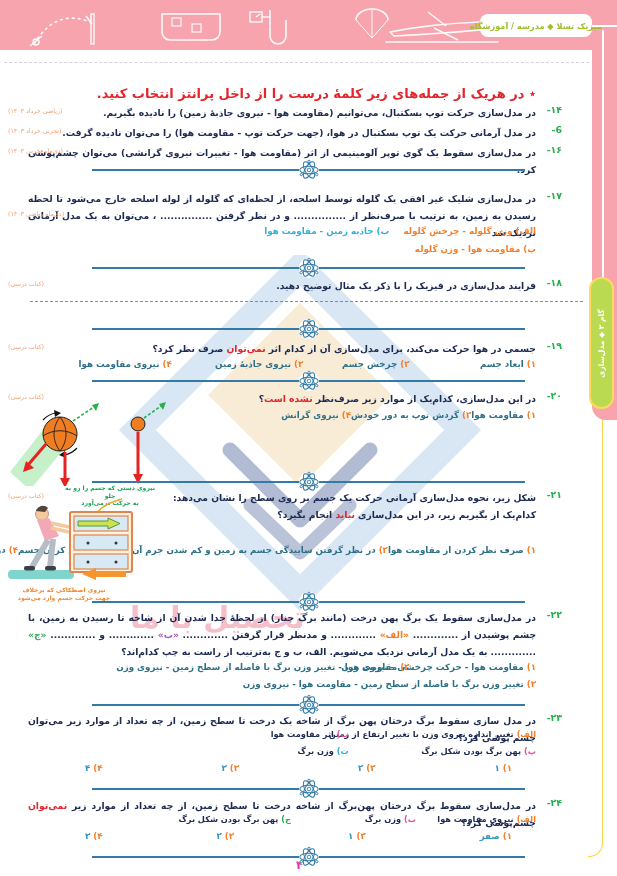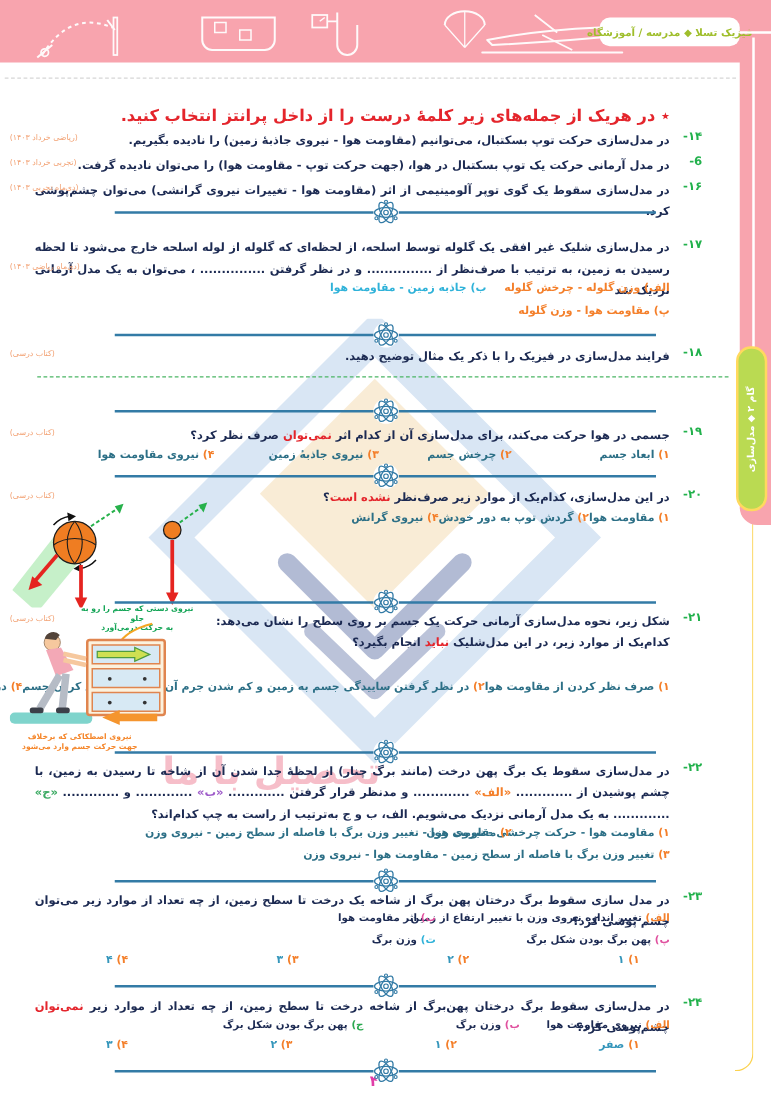--- a/index.html
+++ b/index.html
@@ -212,21 +212,21 @@
       <polygon points="156,8 149,10 153,16" fill="#27b14b"></polygon>
       <line x1="128" y1="38" x2="128" y2="82" stroke="#e52420" stroke-width="3"></line>
       <polygon points="128,90 123,80 133,80" fill="#e52420"></polygon>
     </svg>
   </div>
 
   <div class="q" style="top:489px">
     <span class="qn">۲۱-</span>
     <div class="qb">
       <div>شکل زیر، نحوه مدل‌سازی آرمانی حرکت یک جسم بر روی سطح را نشان می‌دهد:</div>
-      <div><span>کدام‌یک از موارد زیر، در این مدل‌شلیک </span><span class="hl">نباید</span><span> انجام بگیرد؟</span></div>
+      <div><span>کدام‌یک از بگیریم زیر، در این مدل‌سازی </span><span class="hl">نباید</span><span> انجام بگیرد؟</span></div>
     </div>
   </div>
   <div class="tag" style="top:492px">(کتاب درسی)</div>
   <div class="stack" style="top:542px">
     <span><b class="on">۱)</b><span class="ot">صرف نظر کردن از مقاومت هوا</span></span>
     <span><b class="on">۲)</b><span class="ot">در نظر گرفتن ساییدگی جسم به زمین و کم شدن جرم آن</span></span>
     <span><b class="on">۳)</b><span class="ot">ذره‌ای فرض کردن جسم</span></span>
     <span><b class="on">۴)</b><span class="ot">در نظر گرفتن نیروی اصطکاک</span></span>
   </div>
 

